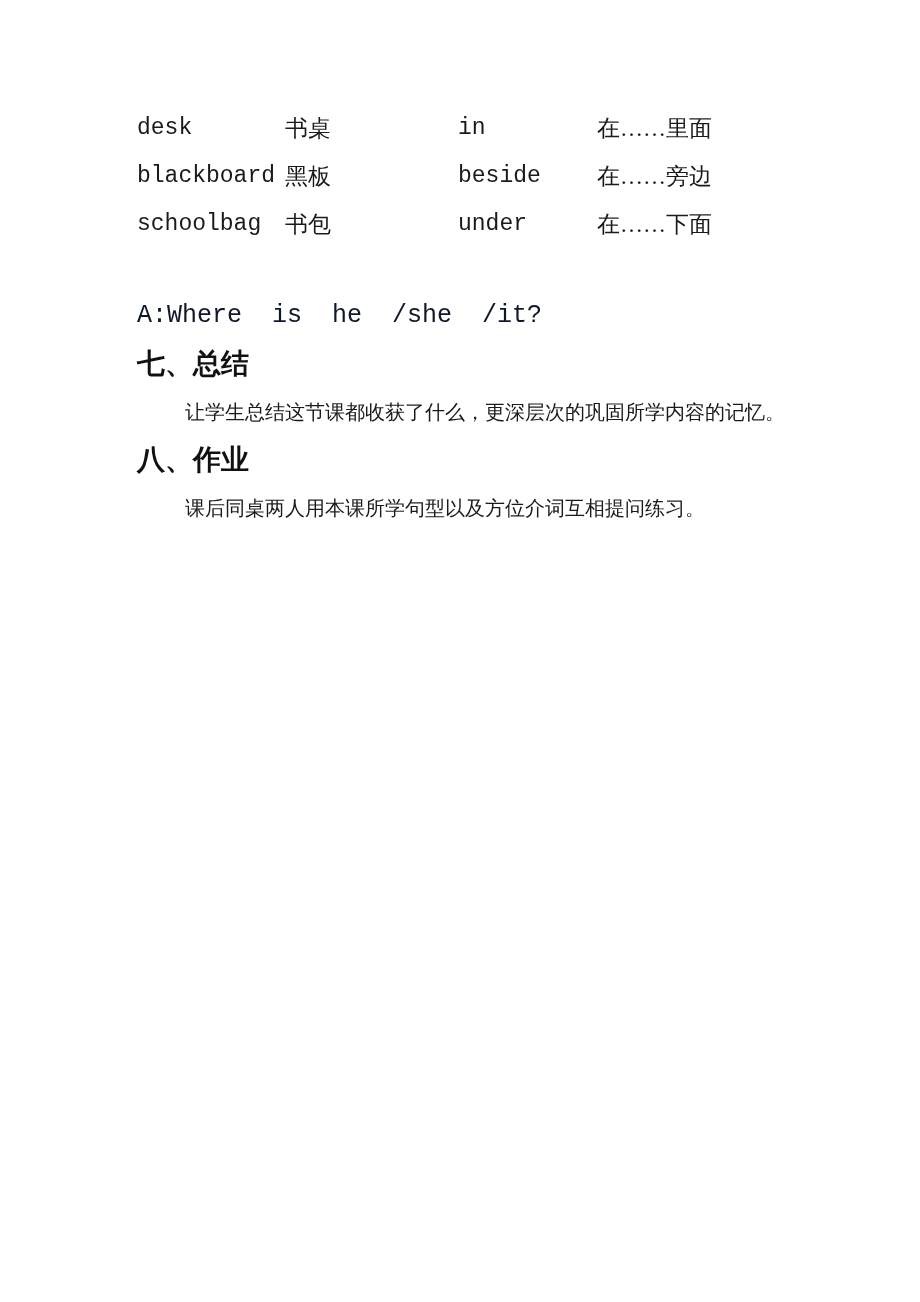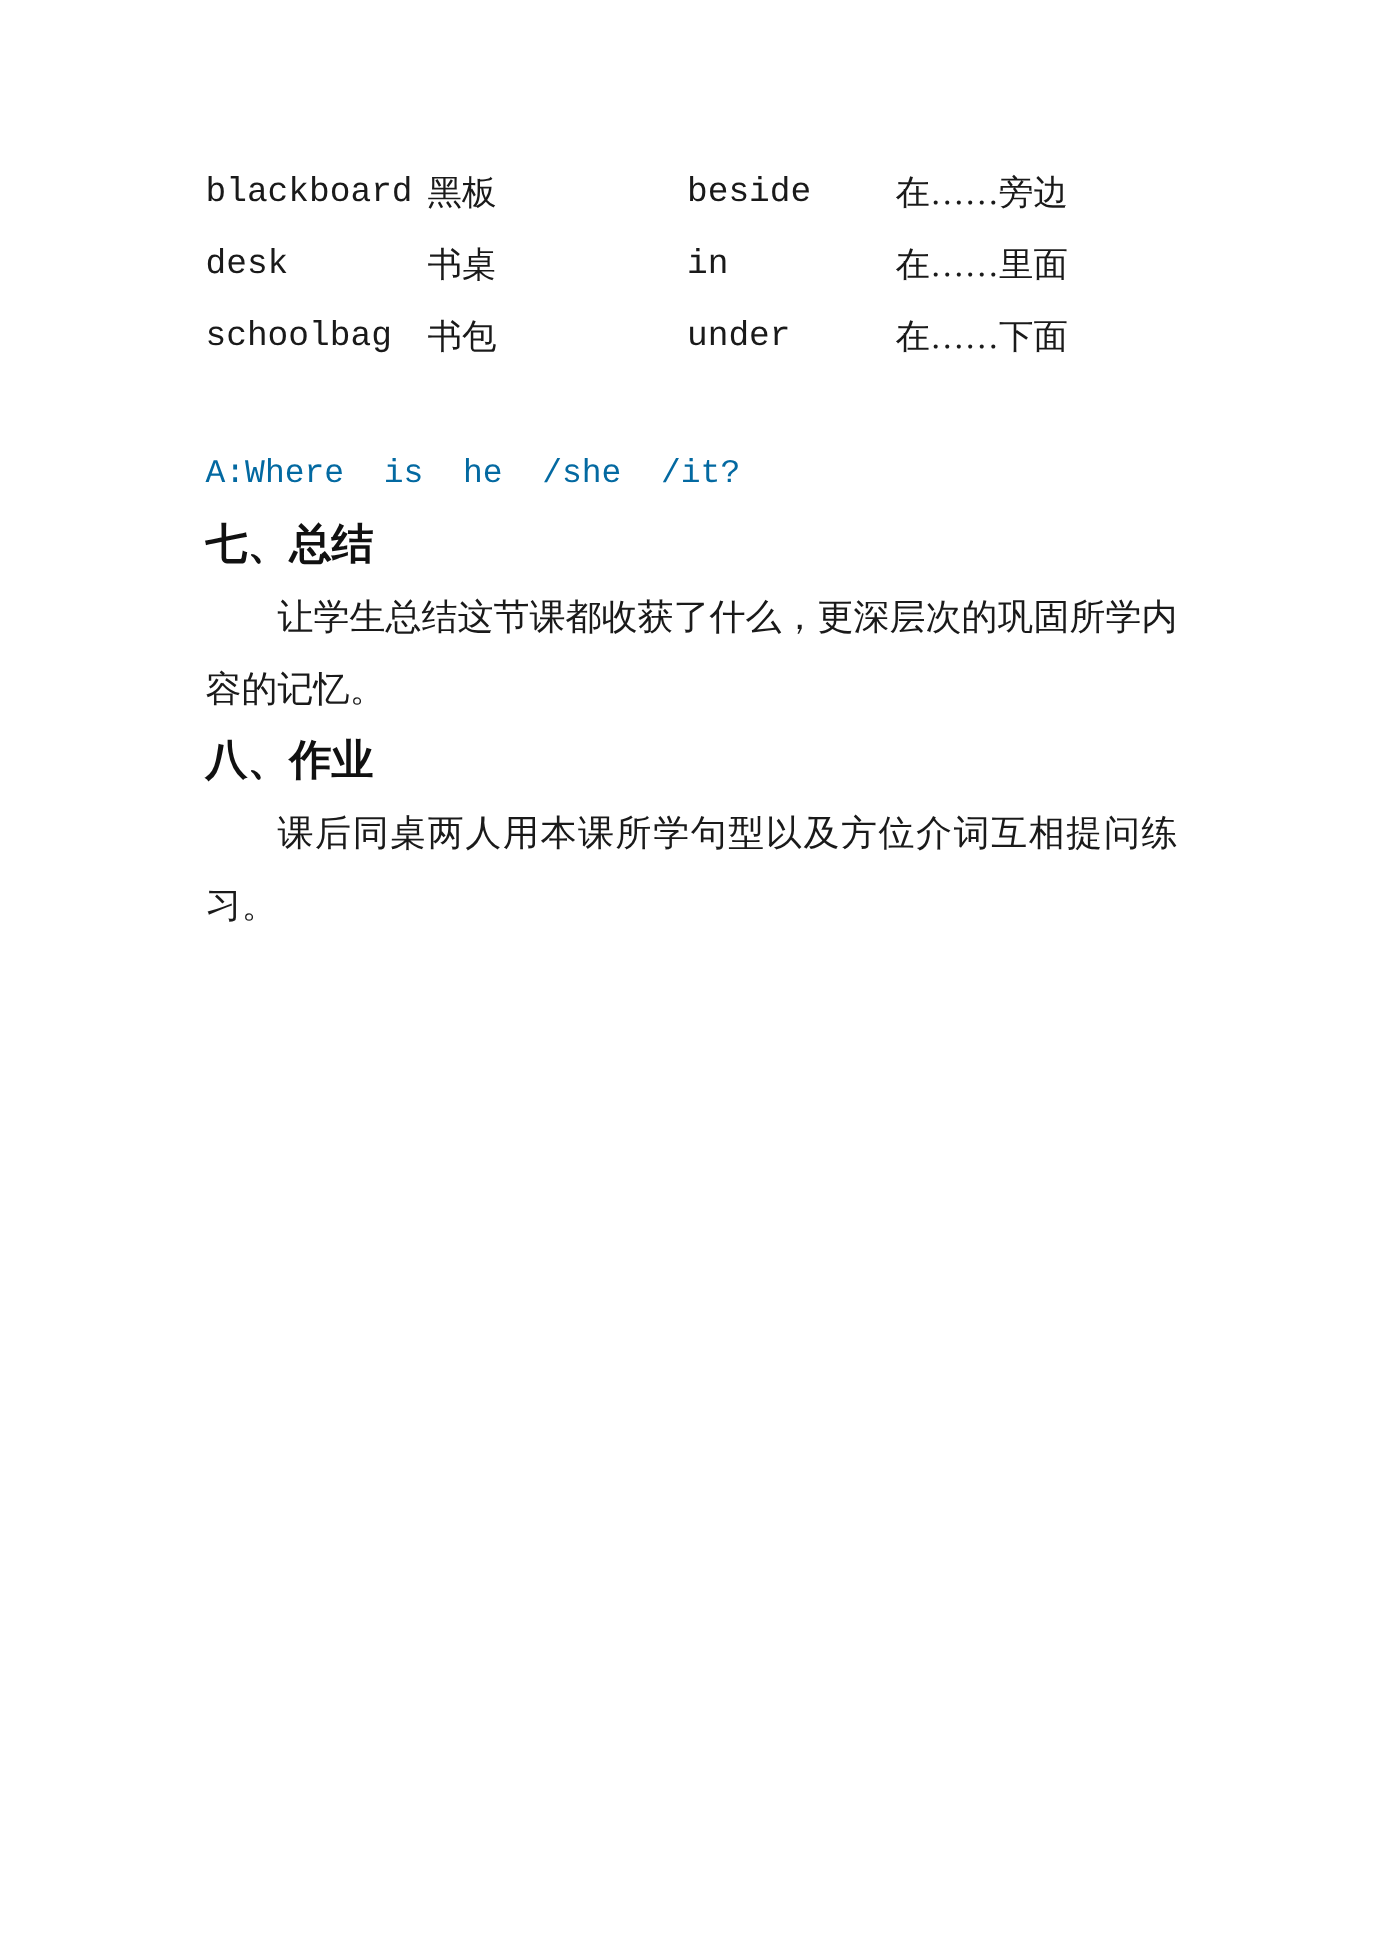--- a/index.html
+++ b/index.html
@@ -61,72 +61,72 @@
     font-size: 23px;
     color: #1a1a1a;
   }
 
   
   .dialogue {
     margin-top: 44px;
   }
   .dialogue-line {
     font-family: "Liberation Mono", "DejaVu Sans Mono", monospace;
-    font-size: 22px;
+    font-size: 25px;
     height: 48px;
     line-height: 48px;
     white-space: pre;
-    color: #0369a1;
+    color: #0f172a;
   }
   .blank-fill {
     display: inline-block;
     width: 86px;
     border-bottom: 2px solid #1a1a1a;
     vertical-align: baseline;
     height: 1.05em;
   }
 
   
   .heading {
     font-family: "Liberation Serif", "DejaVu Serif", serif;
     font-size: 28px;
     font-weight: bold;
     line-height: 48px;
     height: 48px;
     color: #111111;
   }
   .para {
     font-family: "Liberation Serif", "DejaVu Serif", serif;
-    font-size: 24px;
+    font-size: 20px;
     line-height: 48px;
     text-indent: 48px;
     text-align: justify;
     color: #1a1a1a;
     width: 648px;
   }
 </style>
 </head>
 <body>
 
 <div class="page">
   <div class="content">
 
     <table class="vocab-table">
       <tbody>
         <tr>
+          <td class="col-en"><span class="en-text">desk</span></td>
+          <td class="col-zh"><span class="zh-text">书桌</span></td>
+          <td class="col-en2"><span class="en-text">in</span></td>
+          <td class="col-zh2"><span class="zh-text">在……里面</span></td>
+        </tr>
+        <tr>
           <td class="col-en"><span class="en-text">blackboard</span></td>
           <td class="col-zh"><span class="zh-text">黑板</span></td>
           <td class="col-en2"><span class="en-text">beside</span></td>
           <td class="col-zh2"><span class="zh-text">在……旁边</span></td>
-        </tr>
-        <tr>
-          <td class="col-en"><span class="en-text">desk</span></td>
-          <td class="col-zh"><span class="zh-text">书桌</span></td>
-          <td class="col-en2"><span class="en-text">in</span></td>
-          <td class="col-zh2"><span class="zh-text">在……里面</span></td>
         </tr>
         <tr>
           <td class="col-en"><span class="en-text">schoolbag</span></td>
           <td class="col-zh"><span class="zh-text">书包</span></td>
           <td class="col-en2"><span class="en-text">under</span></td>
           <td class="col-zh2"><span class="zh-text">在……下面</span></td>
         </tr>
       </tbody>
     </table>
 

